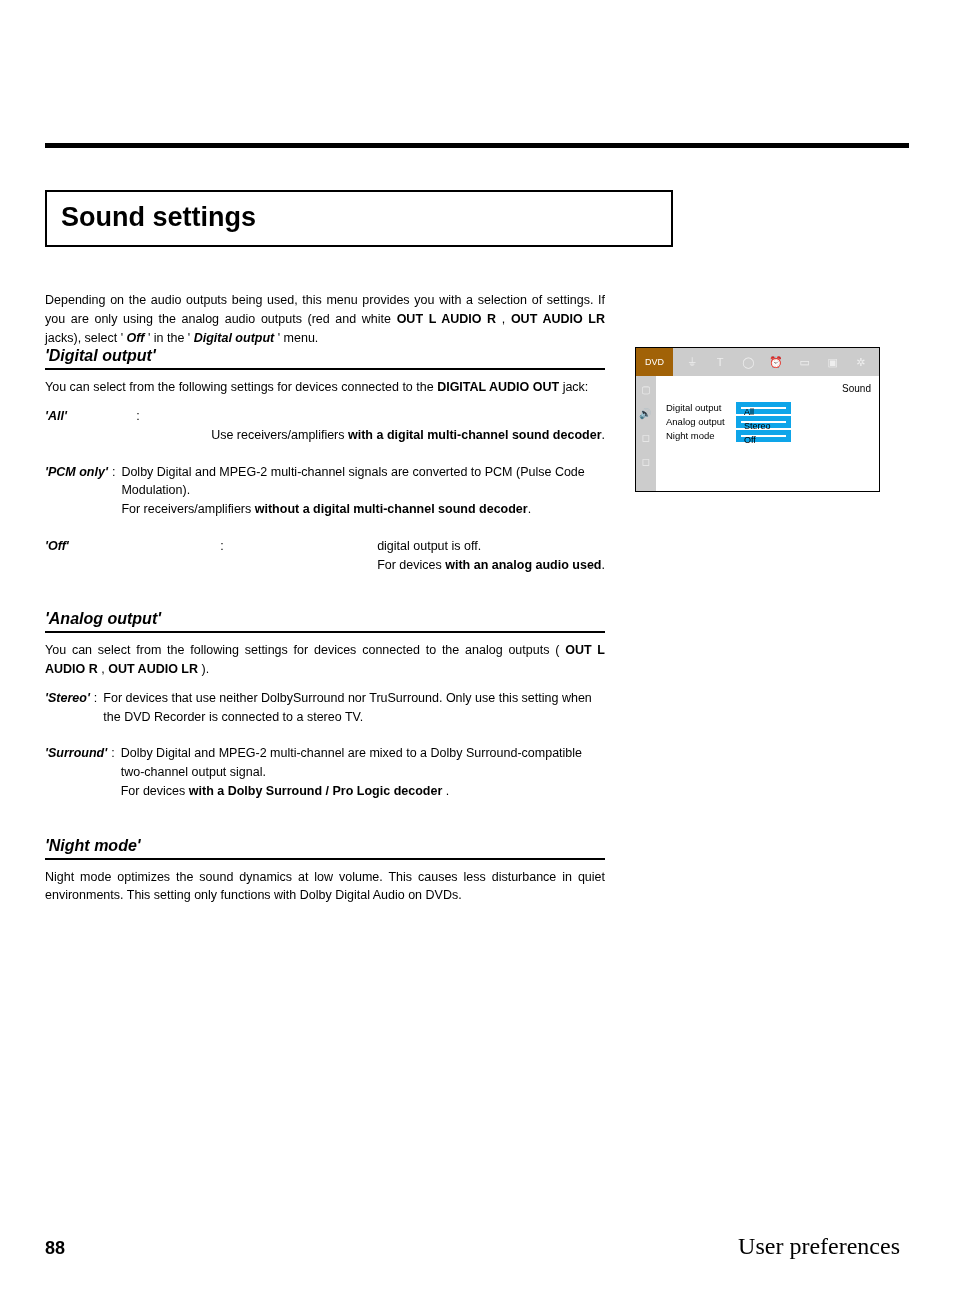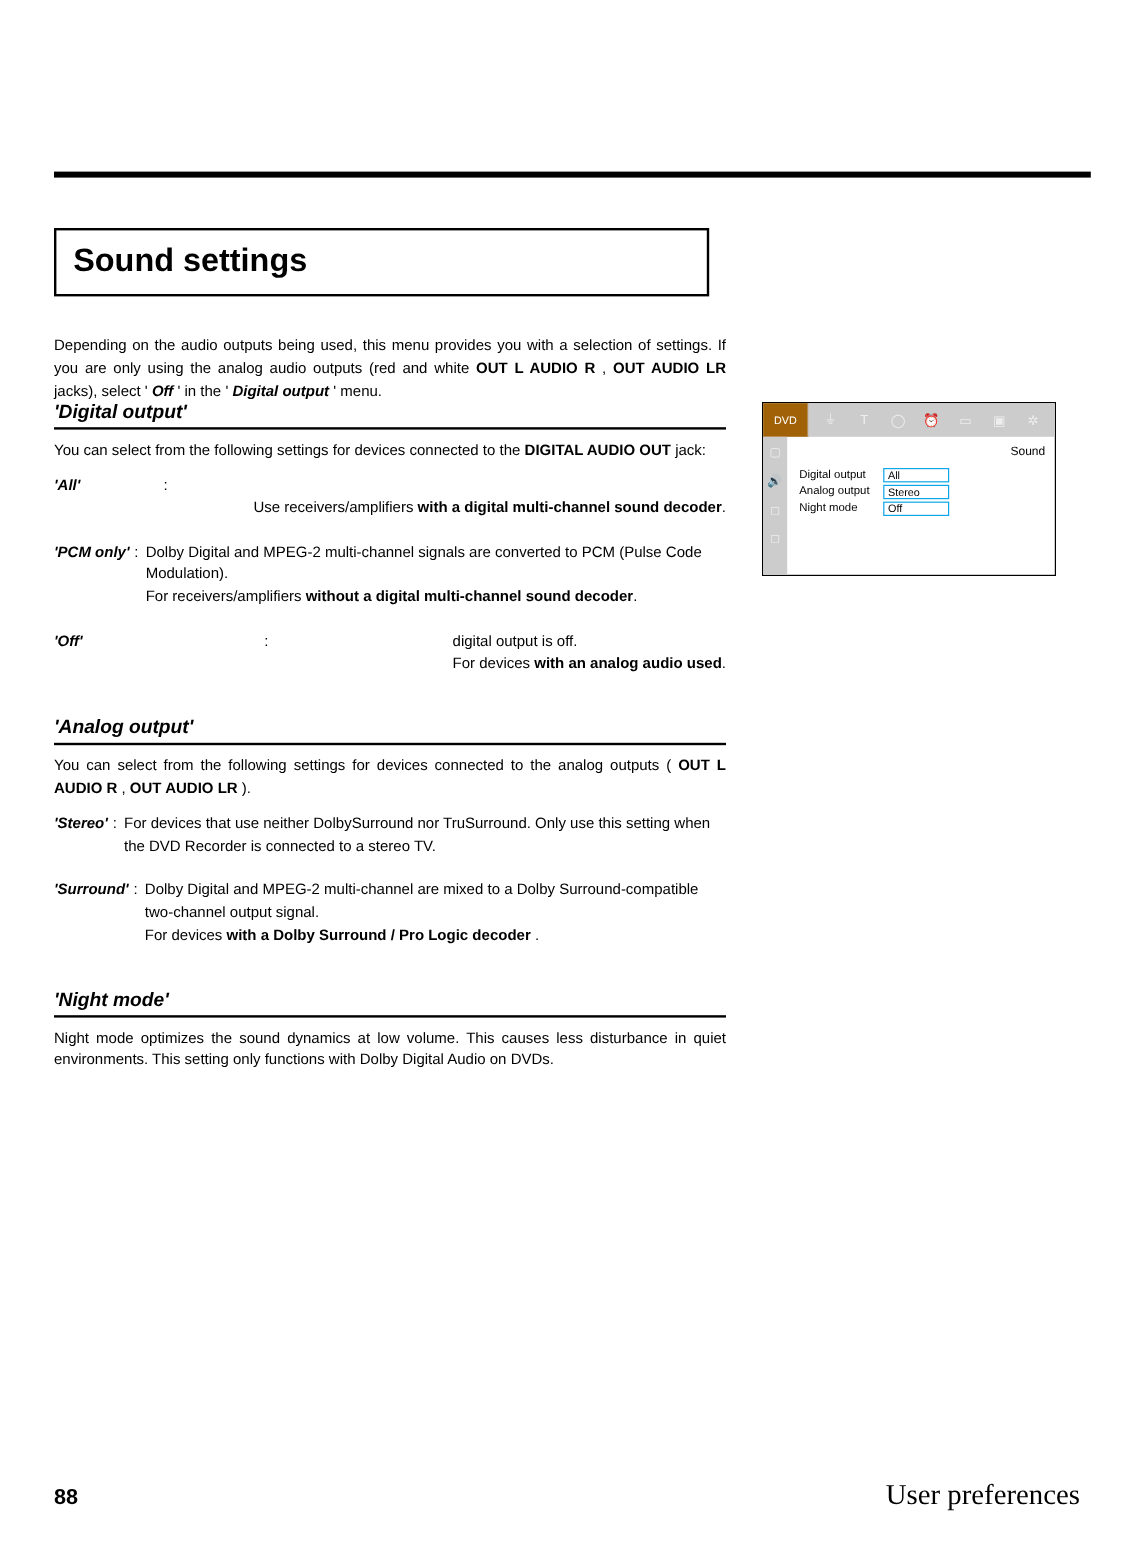--- a/index.html
+++ b/index.html
@@ -18,30 +18,30 @@
     left: 45px;
     right: 45px;
     height: 5px;
     background: #000;
   }
   .title-box {
     border: 2px solid #000;
     display: inline-block;
     padding: 10px 12px 12px 14px;
     margin-top: 45px;
-    width: 546px;
+    width: 628px;
   }
   .title-box h1 {
     font-size: 27px;
     font-weight: bold;
   }
   .intro {
     font-size: 12.5px;
     line-height: 1.5;
-    margin-top: 32px;
+    margin-top: 44px;
     width: 560px;
     text-align: justify;
   }
   .content-row {
     display: flex;
     gap: 20px;
     align-items: flex-start;
   }
   .left-col { width: 560px; }
   .right-col { flex: 1; }
@@ -118,21 +118,21 @@
   .osd-main {
     flex: 1;
     padding: 6px 8px 10px 10px;
     font-size: 9.5px;
     line-height: 1.35;
   }
   .osd-title { text-align: right; margin-bottom: 6px; font-size:10px;}
   .osd-row { display: flex; align-items: center; margin-bottom: 1px; height:13px;}
   .osd-label { width: 70px; }
   .osd-val {
-    border: 1px solid #0ea5e9;
+    border: 5px solid #0ea5e9;
     width: 55px;
     padding: 0 3px;
     height: 12px;
     line-height: 11px;
     font-size: 9px;
   }
   .footer {
     position: absolute;
     bottom: 42px;
     left: 45px;

